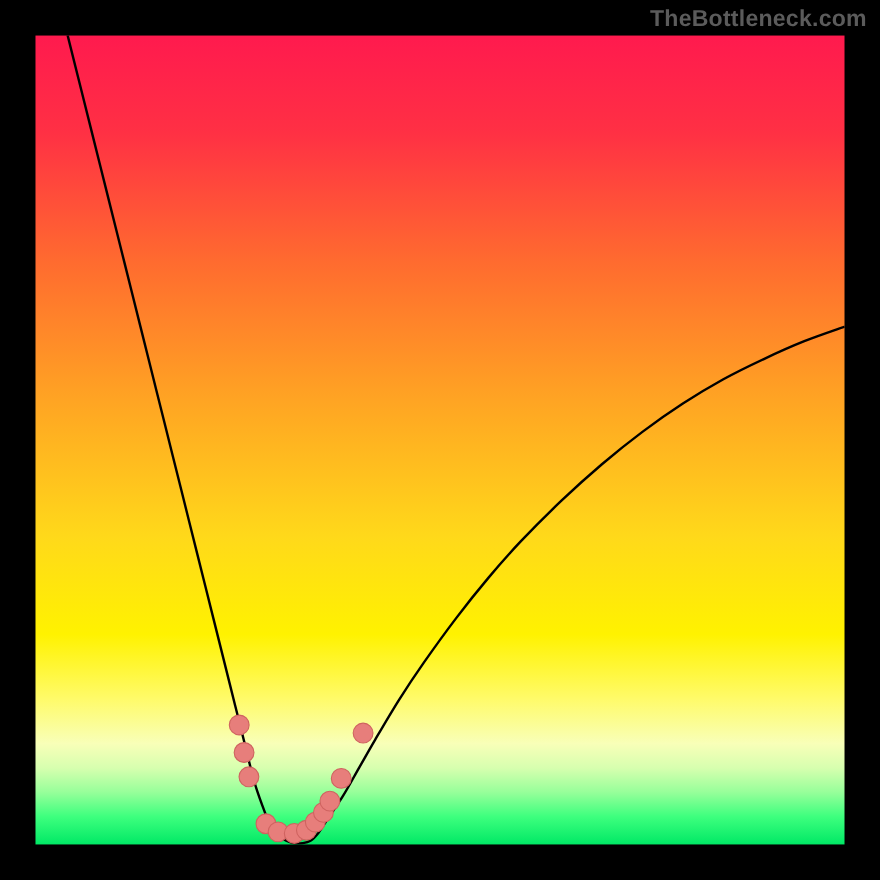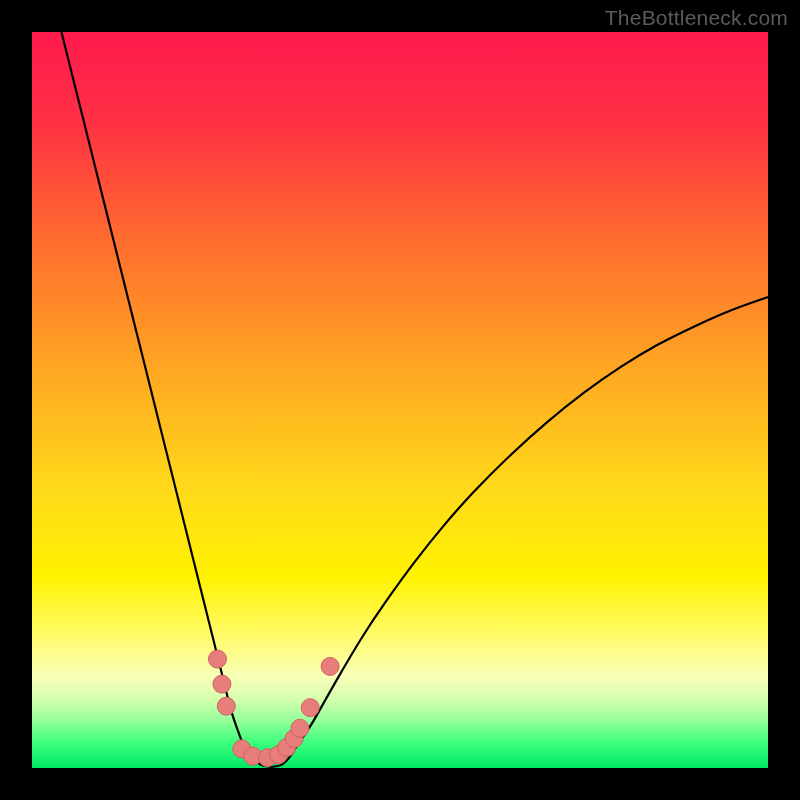--- a/index.html
+++ b/index.html
@@ -34,21 +34,21 @@
     width: 100%;
     height: 100%;
   }
   .watermark {
     position: absolute;
     top: 6px;
     right: 12px;
     color: #5b5b5b;
     font-size: 21px;
     letter-spacing: 0.2px;
-    font-weight: 400;
+    font-weight: 700;
   }
   svg.curve-layer {
     position: absolute;
     left: 0;
     top: 0;
     width: 100%;
     height: 100%;
   }
 </style>
 </head>

